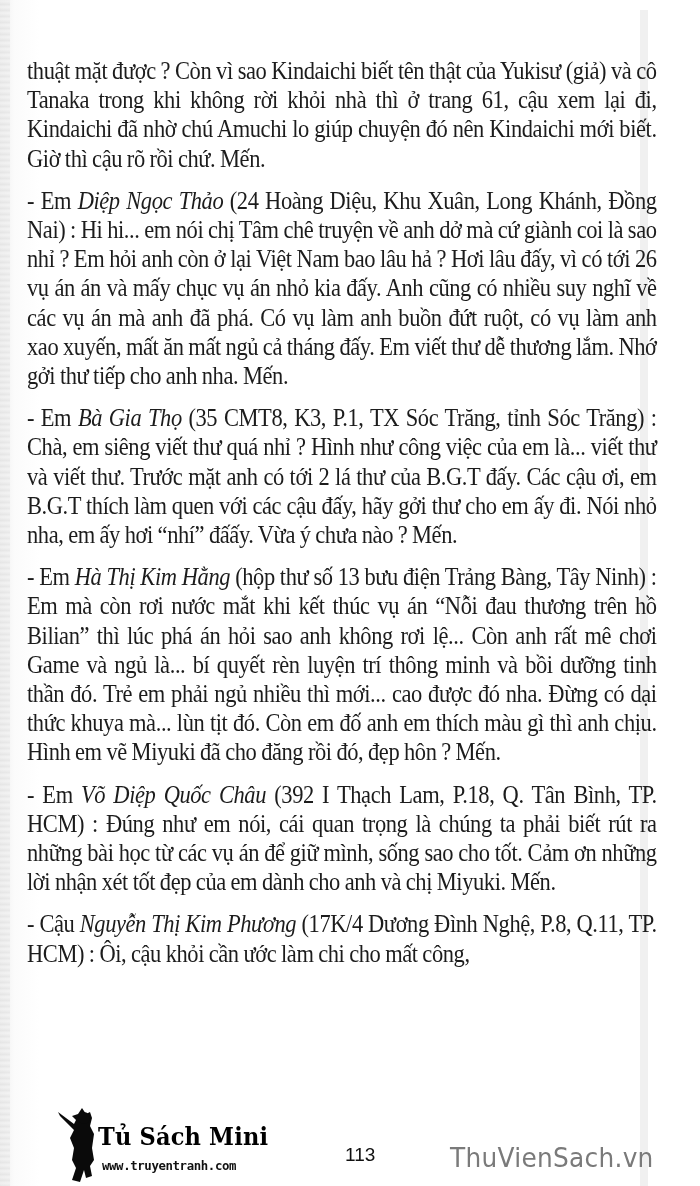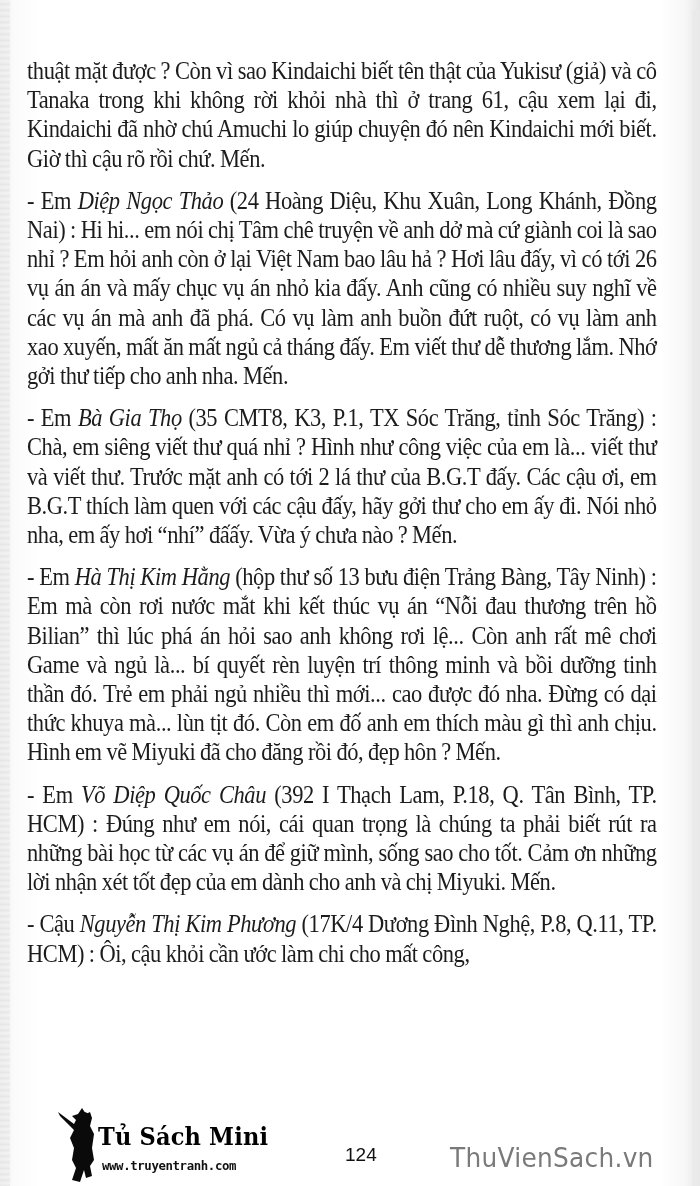--- a/index.html
+++ b/index.html
@@ -4,21 +4,21 @@
 <style>
   html, body { margin: 0; padding: 0; }
   body {
     width: 700px; height: 1186px; overflow: hidden;
     background: #ffffff;
     font-family: "Liberation Serif", "DejaVu Serif", serif;
     color: #1c1c1c;
     position: relative;
   }
   .page {
-    position: absolute; left: 0; top: 0; width: 700px; height: 1186px;
+    position: absolute; left: 0; top: 0; width: 648px; height: 1186px;
     background: linear-gradient(90deg, #eeeeee 0px, #fbfbfb 14px, #ffffff 40px, #ffffff 660px, #f7f7f7 685px, #e6e6e6 700px);
   }
   .edge-left {
     position: absolute; left: 0; top: 0; width: 10px; height: 1186px;
     background: repeating-linear-gradient(0deg, #e2e2e2 0px, #f2f2f2 3px, #dcdcdc 6px);
     opacity: 0.6;
   }
   .edge-right {
     position: absolute; right: 0; top: 10px; width: 8px; height: 1176px;
     background: #e9e9e9; opacity: 0.7;
@@ -88,16 +88,16 @@
     <p class="para"><span>- Cậu </span><i>Nguyễn Thị Kim Phương</i><span> (17K/4 Dương Đình Nghệ, P.8, Q.11, TP. HCM) : Ôi, cậu khỏi cần ước làm chi cho mất công,</span></p>
   </div>
 
   <div class="footer">
     <svg class="logo-figure" viewBox="0 0 52 80">
       <path d="M4 8 L20 20 L22 16 L18 12 L24 10 L28 4 L32 10 L36 8 L38 14 L36 22 L40 30 L38 44 L40 56 L36 62 L38 72 L32 74 L30 66 L26 78 L18 76 L22 64 L18 56 L20 44 L16 34 L20 26 L6 12 Z" fill="#0a0a0a"></path>
       <circle cx="30" cy="14" r="6" fill="#0a0a0a"></circle>
     </svg>
     <div class="logo-title">Tủ Sách Mini</div>
     <div class="logo-url">www.truyentranh.com</div>
-    <div class="page-number">124</div>
+    <div class="page-number">113</div>
     <div class="watermark">ThuVienSach.vn</div>
   </div>
 </div>
 
 </body></html>

